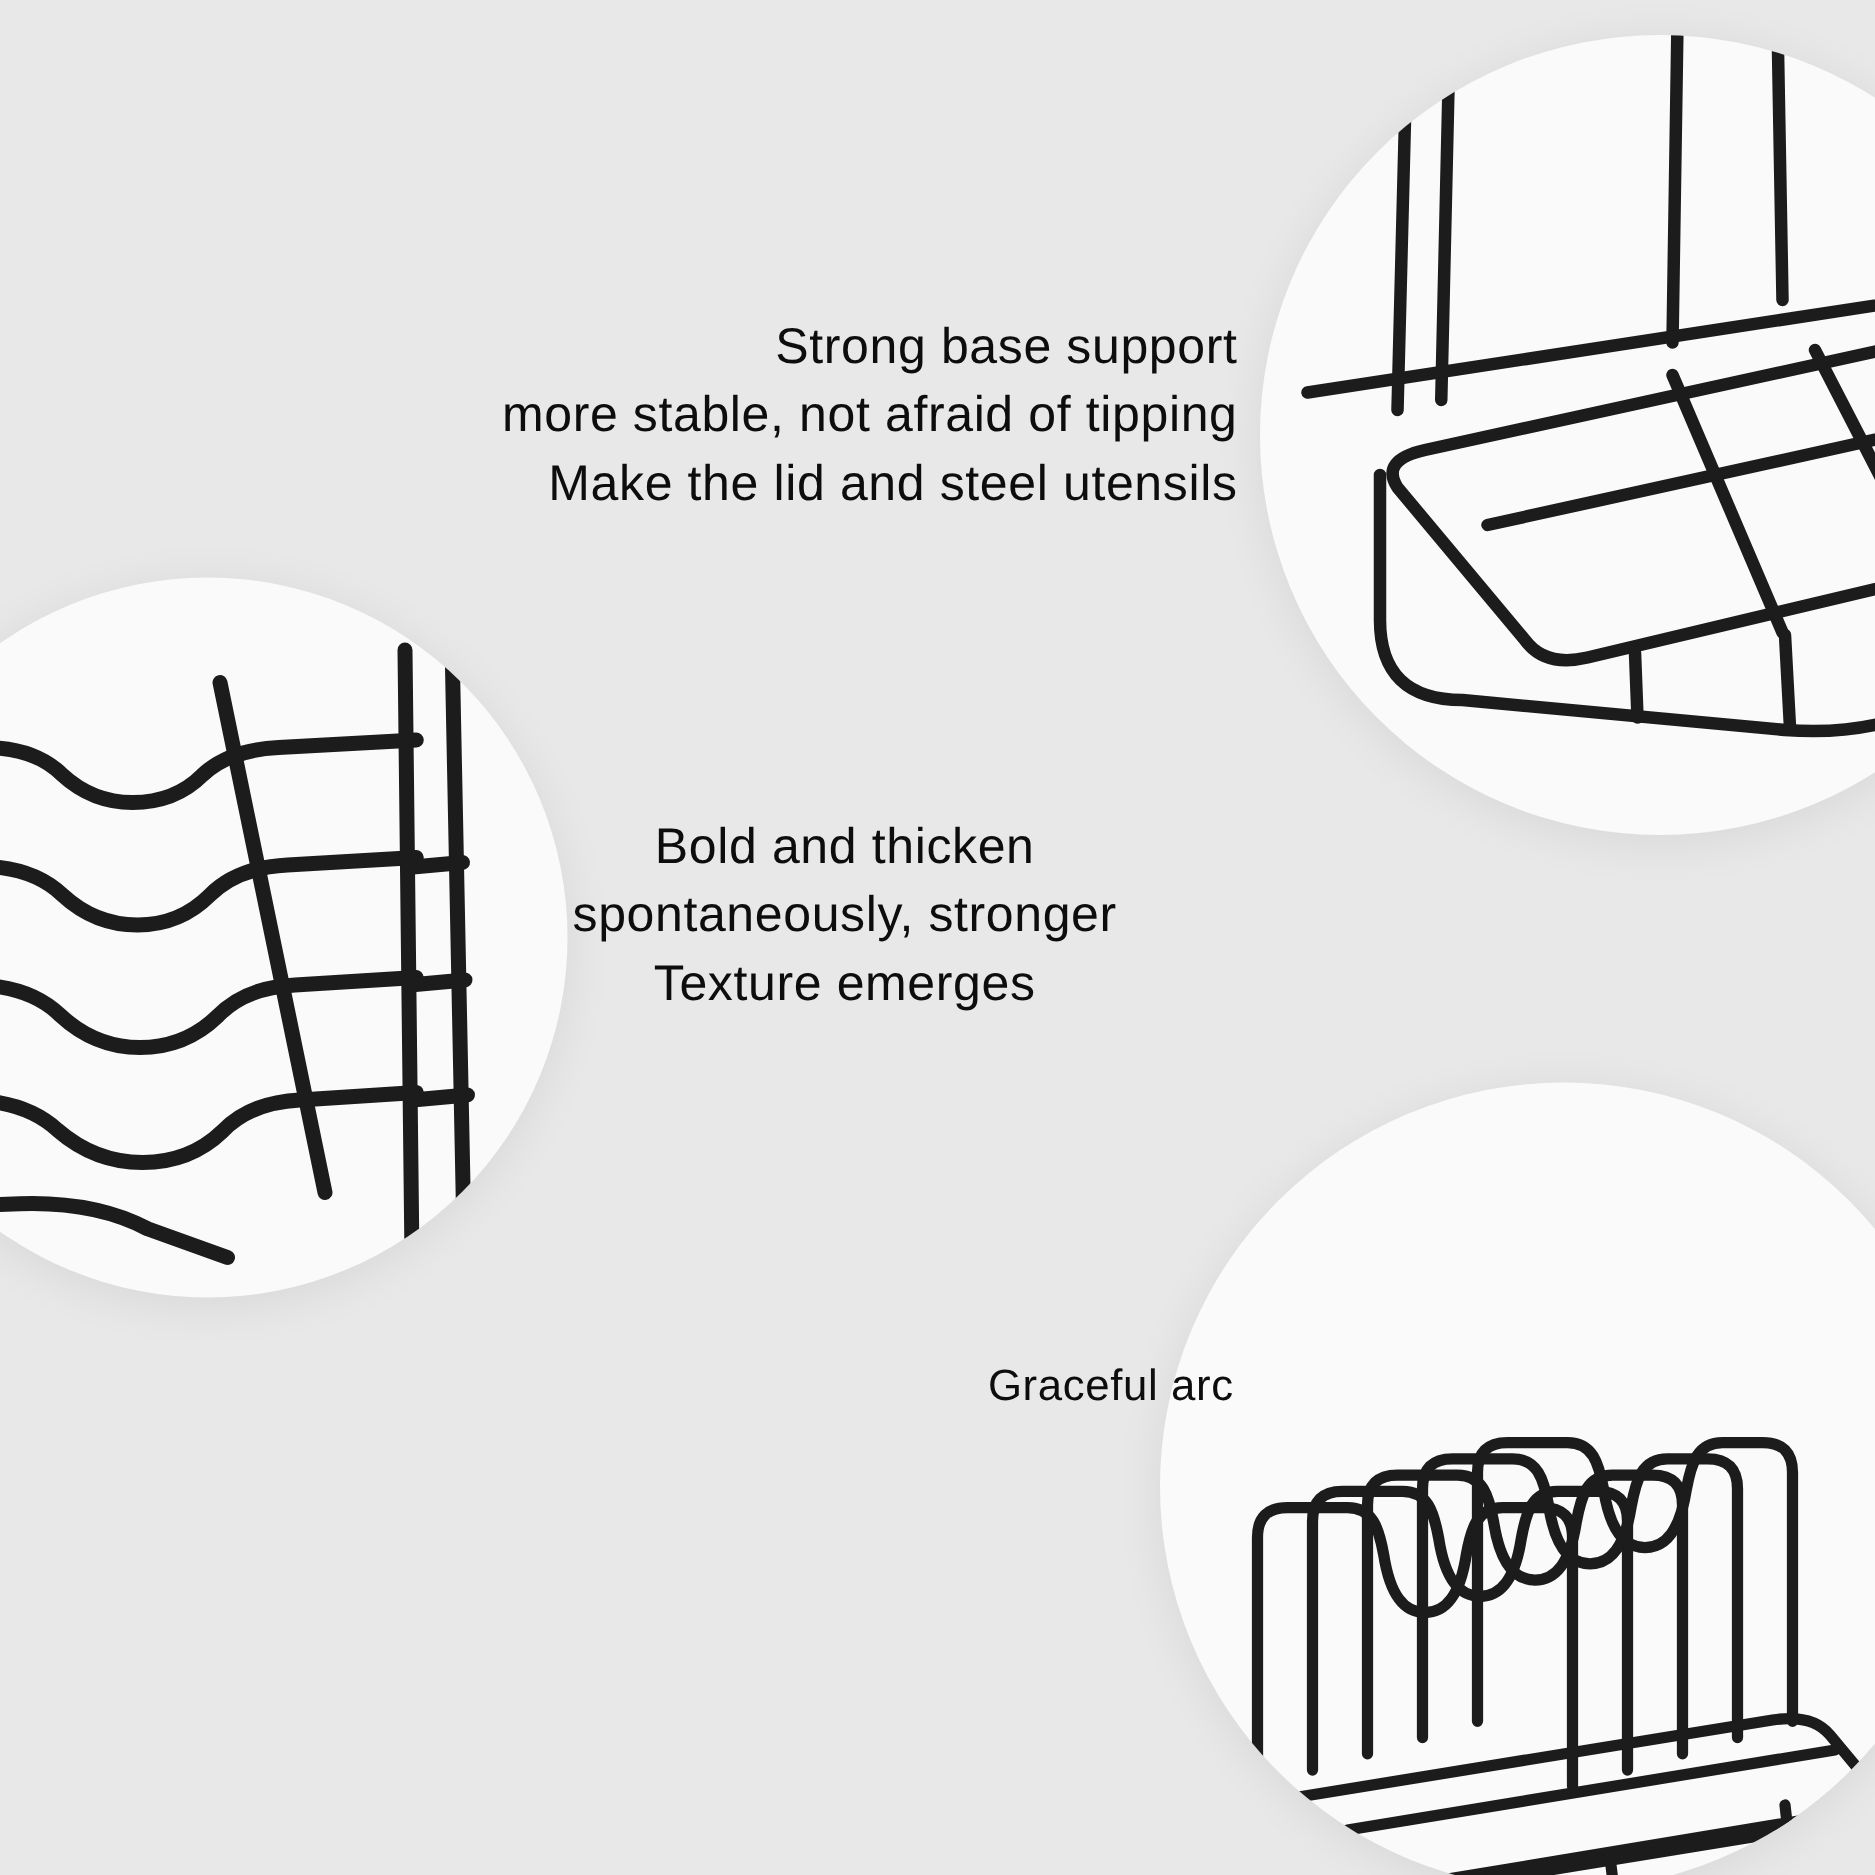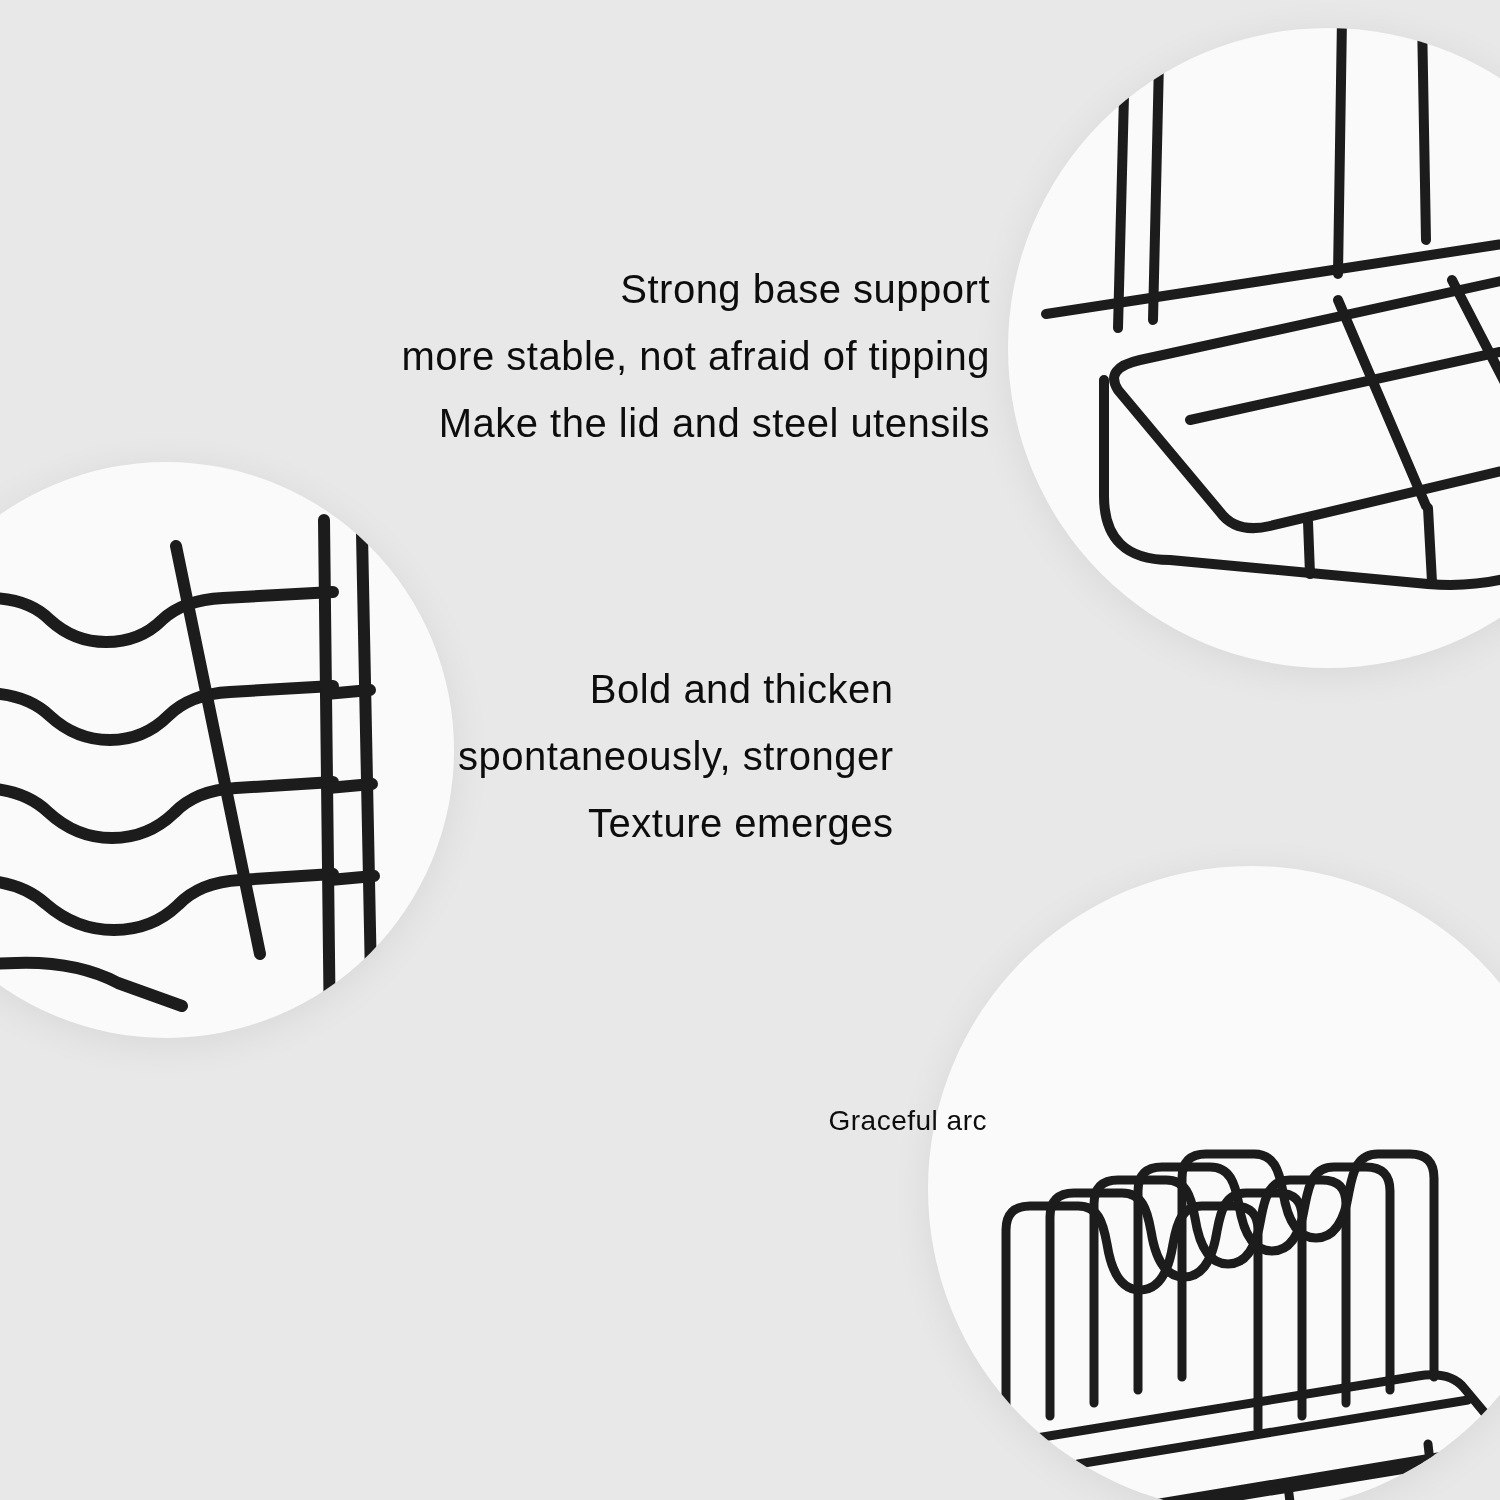--- a/index.html
+++ b/index.html
@@ -26,26 +26,25 @@
   .circle-2 { left: -122px; top: 462px; width: 576px; height: 576px; }
   .circle-3 { left: 928px;  top: 866px; width: 646px; height: 646px; }
 
   .feature-text { position: absolute; }
   .feature-text .title, .feature-text .line {
     font-size: 40px;
     line-height: 55px;
     font-weight: 400;
     letter-spacing: 0.5px;
     white-space: nowrap;
-    margin-top: 12px;
   }
   .text-1 { right: 510px; top: 250px;  text-align: right; }
-  .text-2 { left: 458px;  top: 650px;  text-align: right;  }
+  .text-2 { left: 458px;  top: 650px;  text-align: center;  }
   .text-3 { right: 513px; top: 1082px; text-align: right; font-size: 39px; }
-  .text-3 .title, .text-3 .line { font-size: 28px; line-height: 54px; text-align: center; }
+  .text-3 .title, .text-3 .line { font-size: 35px; line-height: 54px; text-align: center; }
 
   .wire { fill: none; stroke: #1c1c1c; stroke-linecap: round; stroke-linejoin: round; }
 </style>
 </head>
 <body>
 
 <div class="canvas">
 
   <div class="photo-circle circle-1">
     <svg viewBox="0 0 640 640" aria-hidden="true">

